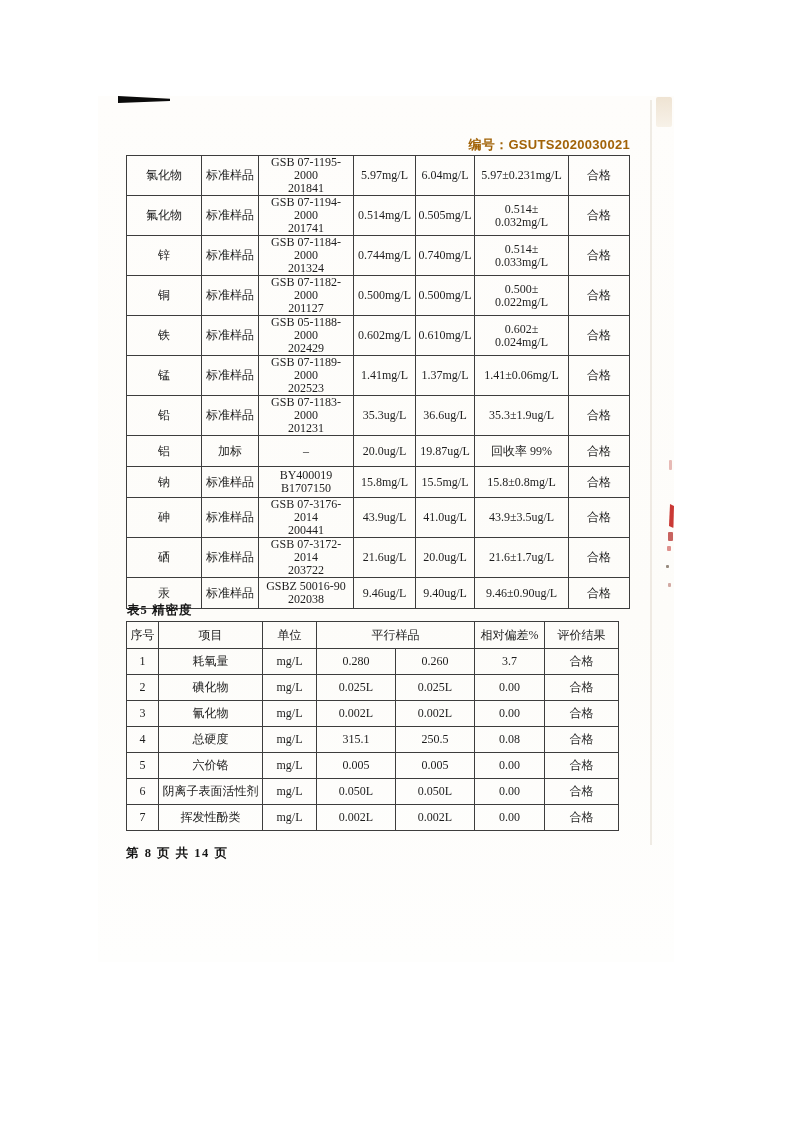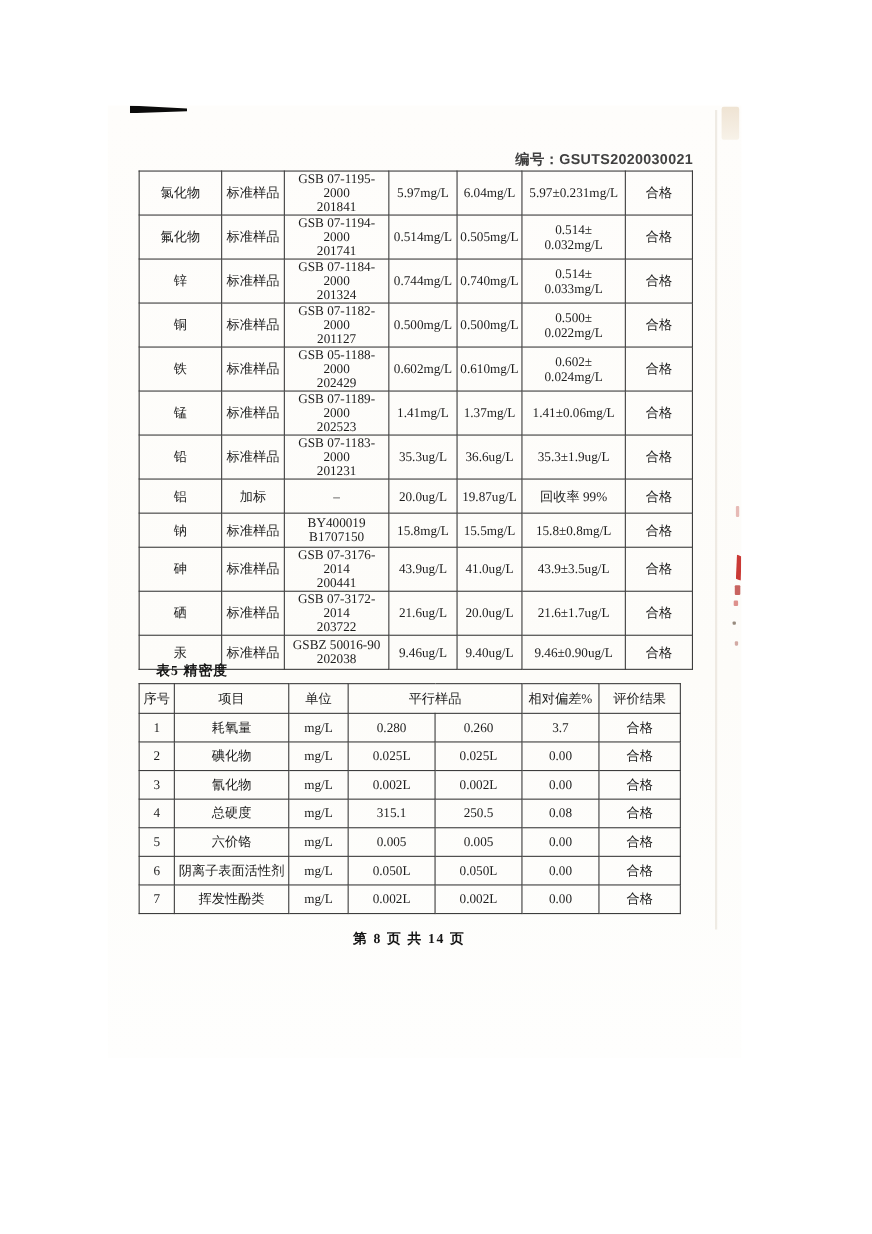--- a/index.html
+++ b/index.html
@@ -8,42 +8,42 @@
     font-family:"Liberation Serif","DejaVu Serif",serif;color:#1d1d1d;
     overflow:hidden;
   }
   .page-bg{
     position:absolute;left:98px;top:96px;width:576px;height:866px;
     background:linear-gradient(180deg,#fefdfb 0%,#fdfcf9 60%,#fefefd 100%);
   }
   .report-no{
     position:absolute;top:136px;right:163px;
     font-family:"Liberation Sans","DejaVu Sans",sans-serif;
-    font-weight:bold;font-size:13px;letter-spacing:.3px;white-space:nowrap;color:#404040;
+    font-weight:bold;font-size:13px;letter-spacing:.3px;white-space:nowrap;color:#a16207;
   }
   table.tbl{
     position:absolute;border-collapse:collapse;table-layout:fixed;
     font-size:12px;color:#1d1d1d;
   }
   table.tbl td{
     border:1px solid #3d3d3d;text-align:center;vertical-align:middle;
     padding:0 2px;line-height:13px;overflow:hidden;
   }
   table.qc{left:126px;top:155px;width:503px;border:1.5px solid #333;}
   table.qc tr{height:31px;}
   table.pt{left:126px;top:621px;width:492px;border:1.5px solid #333;}
   table.pt tr{height:26px;font-family:Liberation Serif, serif;}
   table.pt tr.hd{height:27px;}
   .l{display:block;line-height:13px;}
   .tbl5-title{
     position:absolute;left:127px;top:602px;font-size:12.5px;font-weight:bold;
-    letter-spacing:1px;color:#151515;margin-left:15px;
+    letter-spacing:1px;color:#151515;
   }
   .footer{
-    position:absolute;left:126px;top:845px;width:492px;text-align:center;
+    position:absolute;left:126px;top:845px;width:492px;
     font-size:12.5px;font-weight:bold;letter-spacing:1.5px;color:#151515;
   }
   .ink-streak{
     position:absolute;left:118px;top:96px;width:52px;height:7px;background:#0b0b0b;
     clip-path:polygon(0 0,100% 38%,100% 72%,0 100%);
   }
   .page-edge{
     position:absolute;left:650px;top:100px;width:2px;height:745px;
     background:#e8e3da;opacity:.7;
   }

